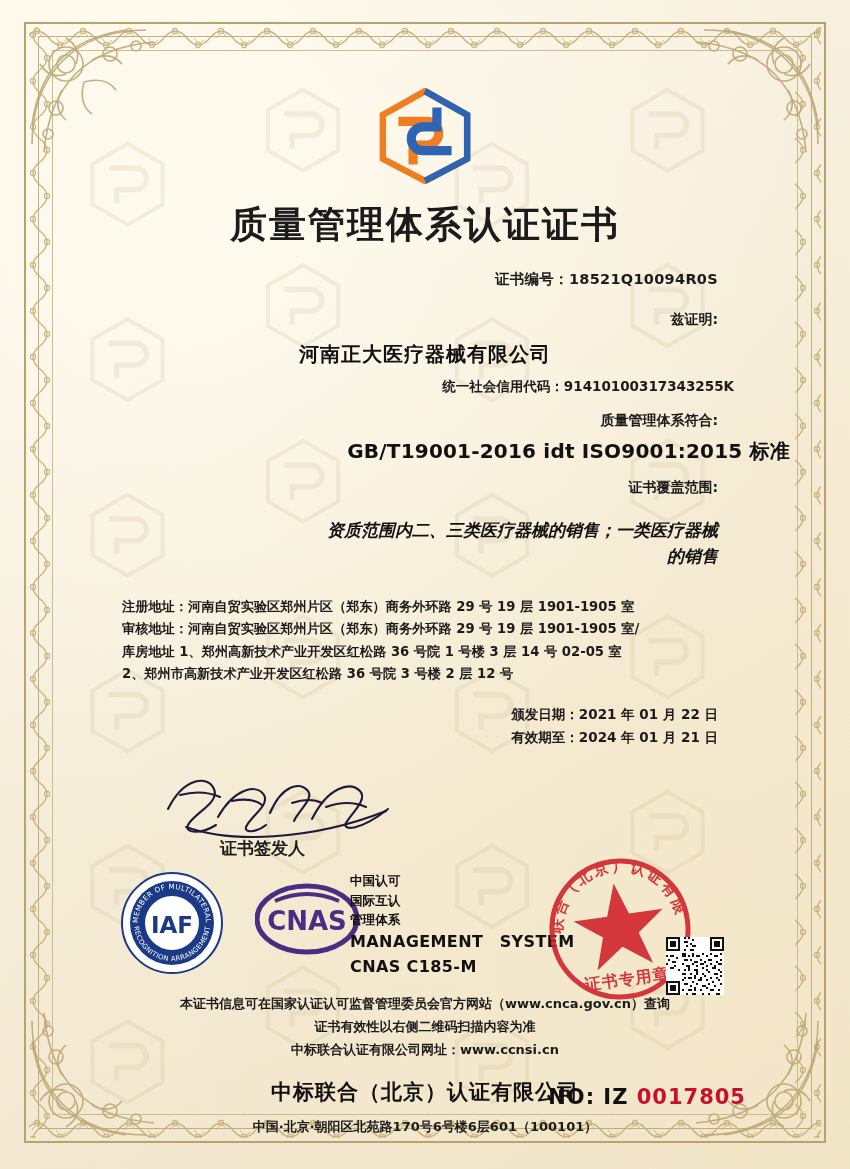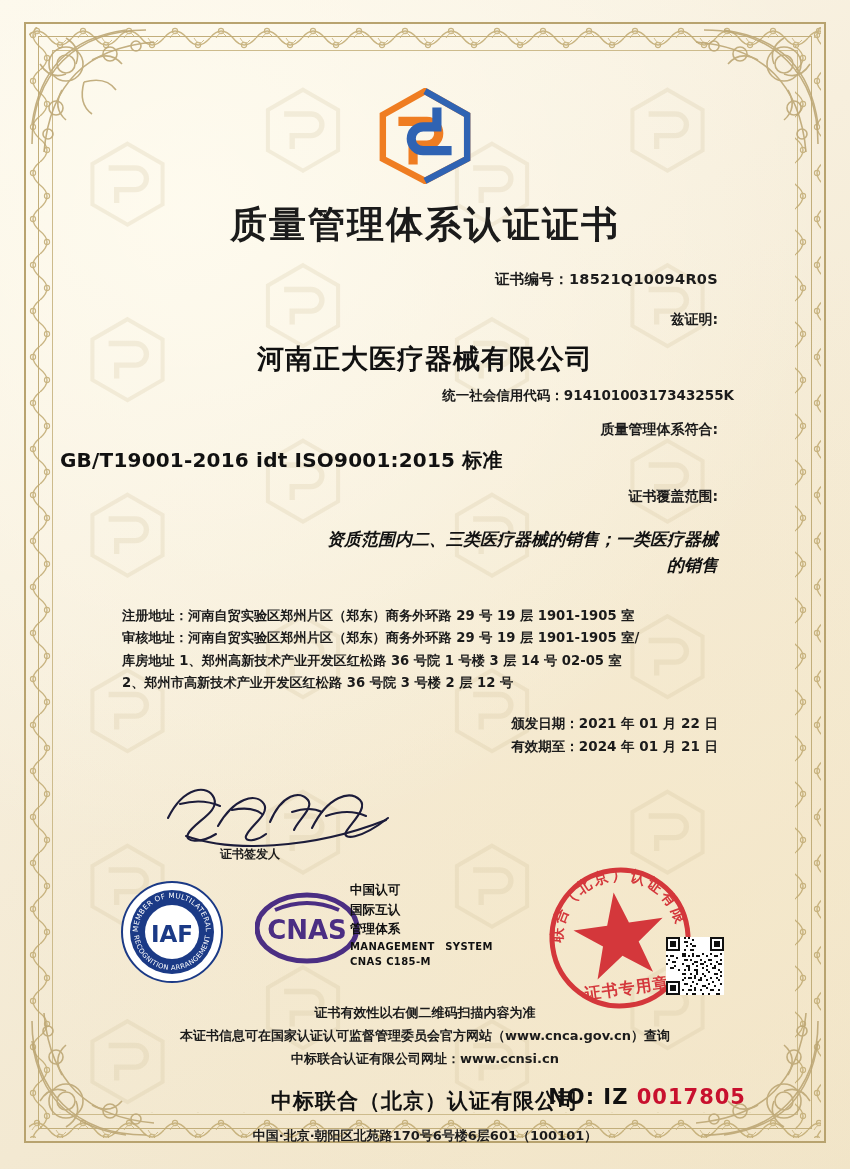--- a/index.html
+++ b/index.html
@@ -75,35 +75,35 @@
   }
   .lbl-right{
     text-align:right;
     font-size:14px;
     font-weight:bold;
     color:#1b1b1b;
     margin:22px 72px 0 0;
   }
   .company{
     text-align:center;
-    font-size:27px;
+    font-size:20px;
     font-weight:bold;
     color:#111;
     margin:12px 0 0;
     letter-spacing:1px;
   }
   .usci{
     text-align:right;
     font-size:13.5px;
     font-weight:bold;
     color:#1b1b1b;
     margin:10px 56px 0 0;
   }
   .standard{
-    text-align:left;
+    text-align:right;
     font-size:20px;
     font-weight:bold;
     color:#111;
     margin:8px 0 0;
     letter-spacing:.2px;
   }
   .scope{
     text-align:right;
     font-size:17px;
     font-weight:bold;
@@ -129,34 +129,34 @@
     line-height:1.7;
   }
 
   
   .sig-block{
     position:relative;margin-top:26px;height:82px;
   }
   .sig-svg{position:absolute;left:100px;top:-6px;}
   .sig-label{
     position:absolute;left:160px;top:62px;
-    font-size:12px;font-weight:bold;color:#1b1b1b;
+    font-size:17px;font-weight:bold;color:#1b1b1b;
   }
 
   
   .marks{
     position:relative;height:120px;margin-top:6px;
   }
   .iaf{position:absolute;left:60px;top:8px;}
   .cnas{position:absolute;left:195px;top:20px;}
   .cnas-text{
     position:absolute;left:290px;top:8px;
     font-size:12.6px;color:#111;line-height:1.55;font-weight:600;
   }
-  .cnas-text .en{font-size:10px;letter-spacing:.4px;}
+  .cnas-text .en{font-size:16px;letter-spacing:.4px;}
   .seal{position:absolute;left:480px;top:-14px;}
 
   
   .footer{
     margin-top:10px;text-align:center;
     font-size:13px;color:#1b1b1b;line-height:1.75;font-weight:600;
   }
   .qr{
     position:absolute;right:66px;bottom:112px;
     width:58px;height:58px;
@@ -419,22 +419,22 @@
           <path d="M80 34 L91 66 L125 66 L98 86 L108 118 L80 98 L52 118 L62 86 L35 66 L69 66 Z" fill="#d01f28"></path>
           <text font-size="15" font-weight="bold" fill="#d01f28" font-family="'DejaVu Sans',sans-serif" letter-spacing="2.5">
             <textPath href="#sealArc" startOffset="50%" text-anchor="middle">中标联合（北京）认证有限公司</textPath>
           </text>
           <text x="80" y="136" text-anchor="middle" font-size="16" font-weight="bold" fill="#d01f28" font-family="'DejaVu Sans',sans-serif" letter-spacing="1">证书专用章</text>
         </g>
       </svg>
     </div>
 
     <div class="footer">
+      <div>本证书信息可在国家认证认可监督管理委员会官方网站（www.cnca.gov.cn）查询</div>
       <div>证书有效性以右侧二维码扫描内容为准</div>
-      <div>本证书信息可在国家认证认可监督管理委员会官方网站（www.cnca.gov.cn）查询</div>
       <div>中标联合认证有限公司网址：www.ccnsi.cn</div>
     </div>
 
     <svg class="qr" viewBox="0 0 29 29" shape-rendering="crispEdges">
       <rect width="29" height="29" fill="#ffffff"></rect>
       <g fill="#111">
         <path d="M0 0h7v7h-7z"></path>
           <path d="M22 0h7v7h-7z"></path>
           <path d="M0 22h7v7h-7z"></path>
       </g>

